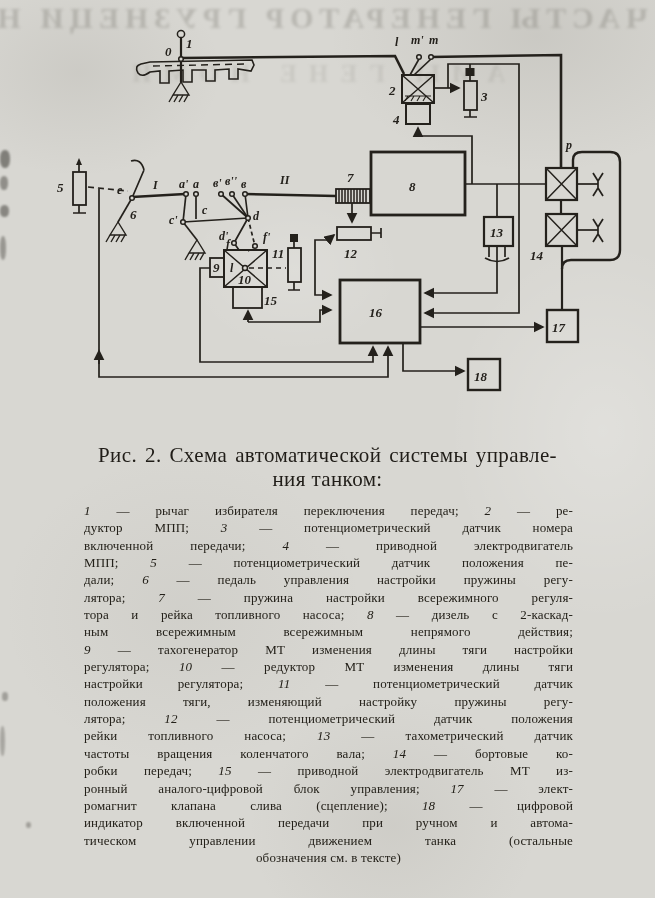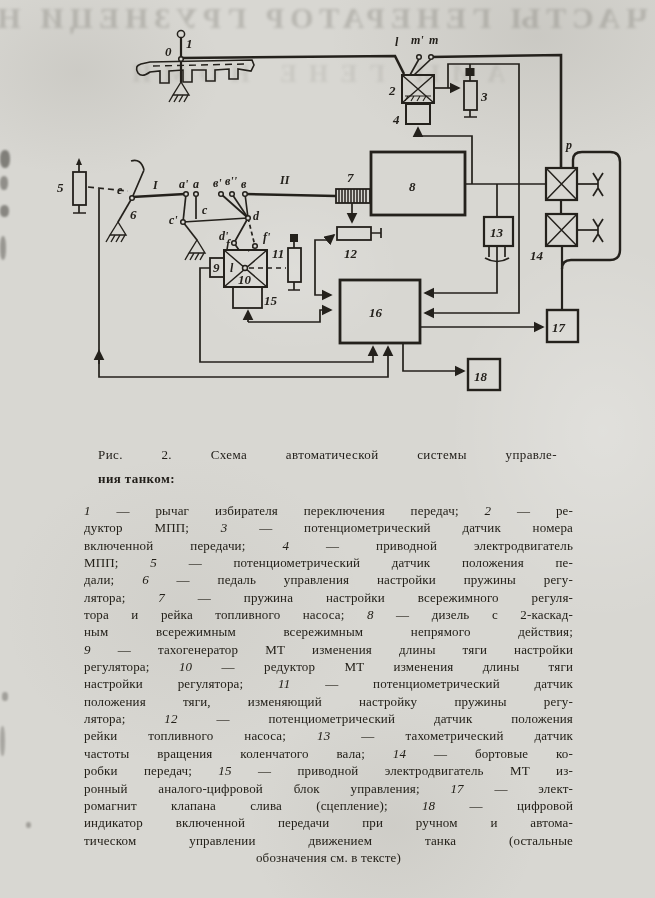--- a/index.html
+++ b/index.html
@@ -24,23 +24,23 @@
   }
   .ghost-1{top:1px; left:8px; width:640px; font-size:30px; letter-spacing:6px; opacity:.32; text-align:center;}
   .ghost-2{top:60px; left:120px; font-size:25px; letter-spacing:12px; opacity:.15;}
   
   .smudge{position:absolute; background:#3a3832; filter:blur(1.1px); border-radius:45%;}
   
   .schematic{position:absolute; top:0; left:0;}
   .schematic .lbl-n{font-family:"Liberation Serif",serif; font-style:italic; font-weight:700; font-size:13px; fill:#24211c;}
   .schematic .lbl-l{font-family:"Liberation Serif",serif; font-style:italic; font-weight:700; font-size:12px; fill:#24211c;}
   
-  .caption{position:absolute; top:443px; left:98px; width:459px; font-size:13px; line-height:24px; letter-spacing:.4px; color:#201d18;}
+  .caption{position:absolute; top:443px; left:98px; width:459px; font-size:21px; line-height:24px; letter-spacing:.4px; color:#201d18;}
   .caption-l1{text-align:justify; text-align-last:justify;}
-  .caption-l2{text-align:left;font-weight:bold;}
+  .caption-l2{text-align:center;}
   
   .legend{position:absolute; top:502px; left:84px; width:489px; font-size:13px; line-height:17.35px; letter-spacing:.15px; color:#232019;}
   .legend-line{text-align:justify; text-align-last:justify;}
   .legend-line.last{text-align:right; text-align-last:center;}
   .legend-line i{font-style:italic;}
 </style>
 </head>
 <body>
 
 <div class="page">

